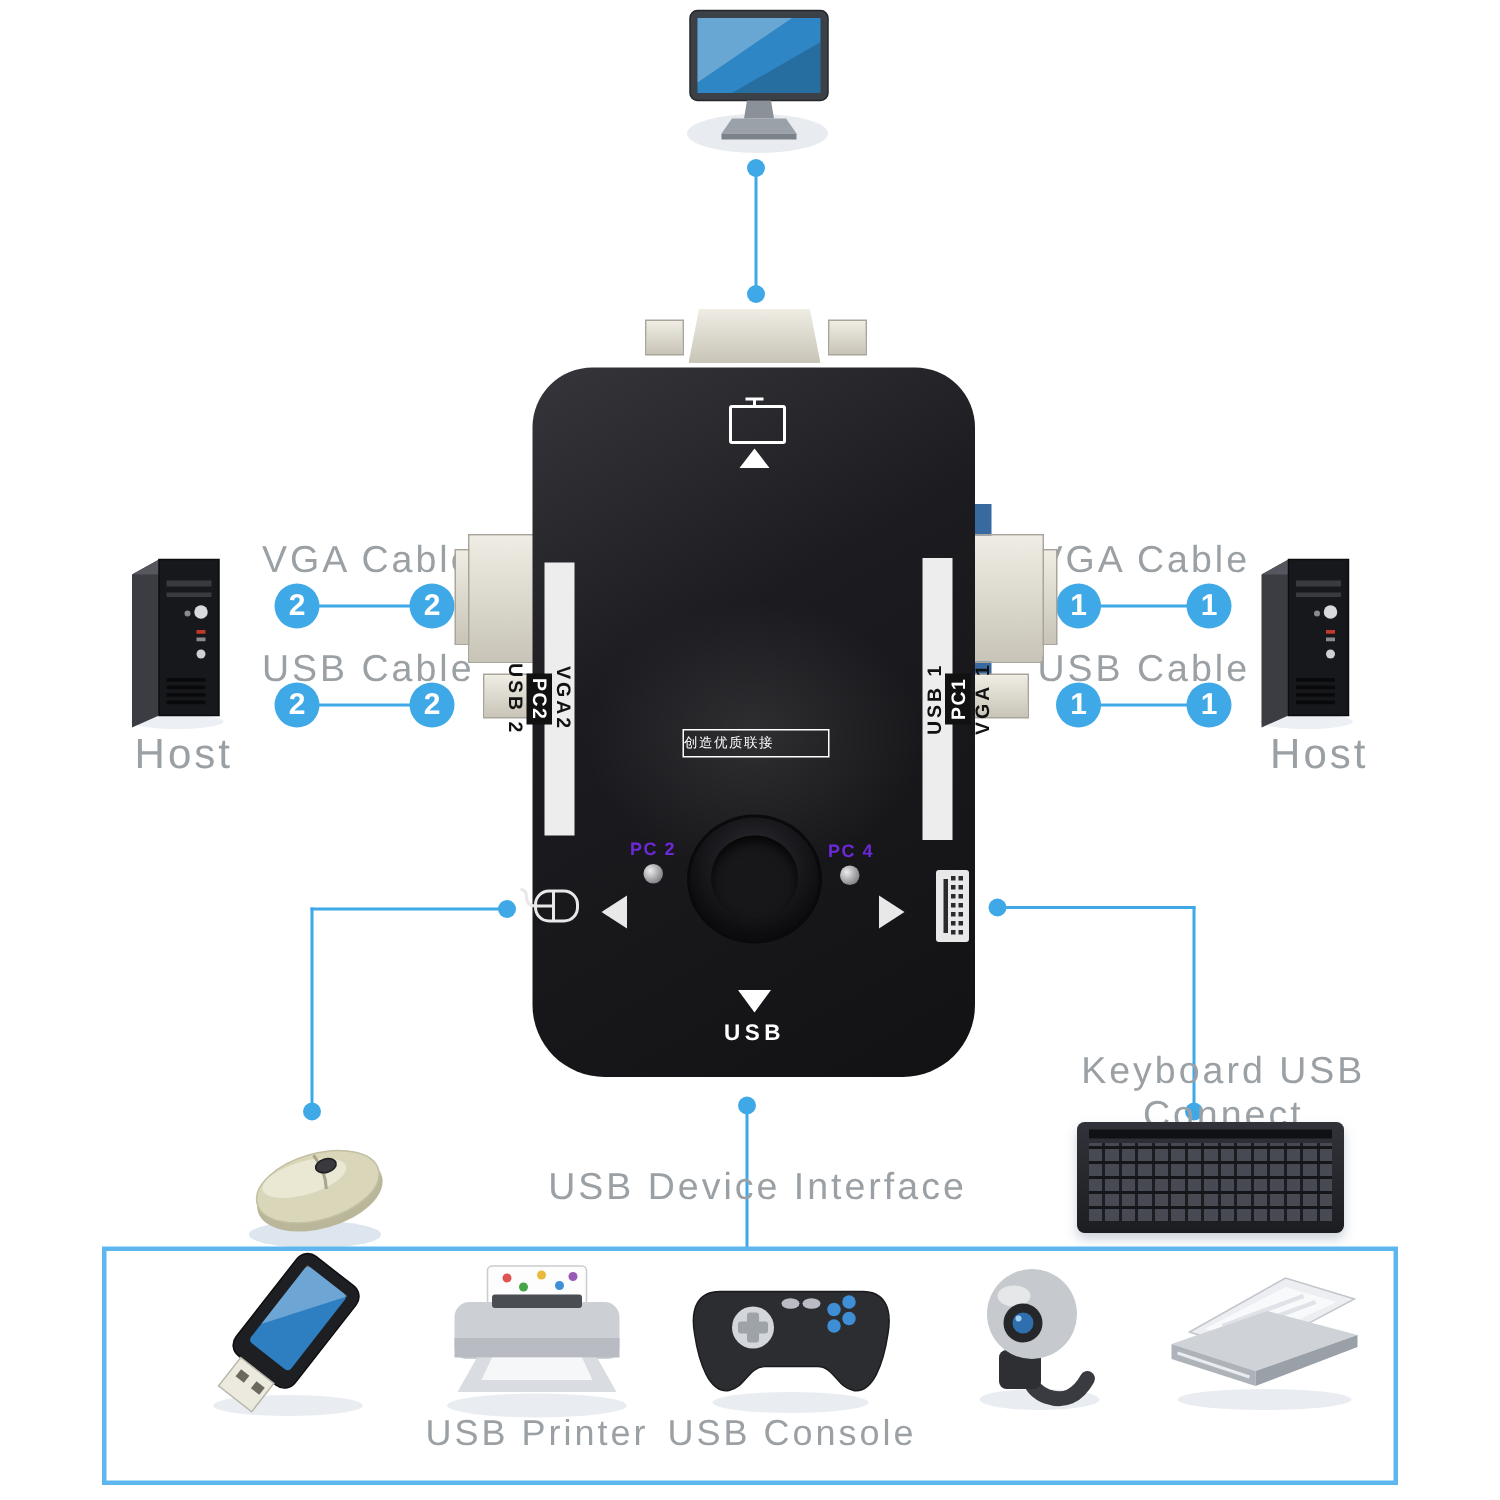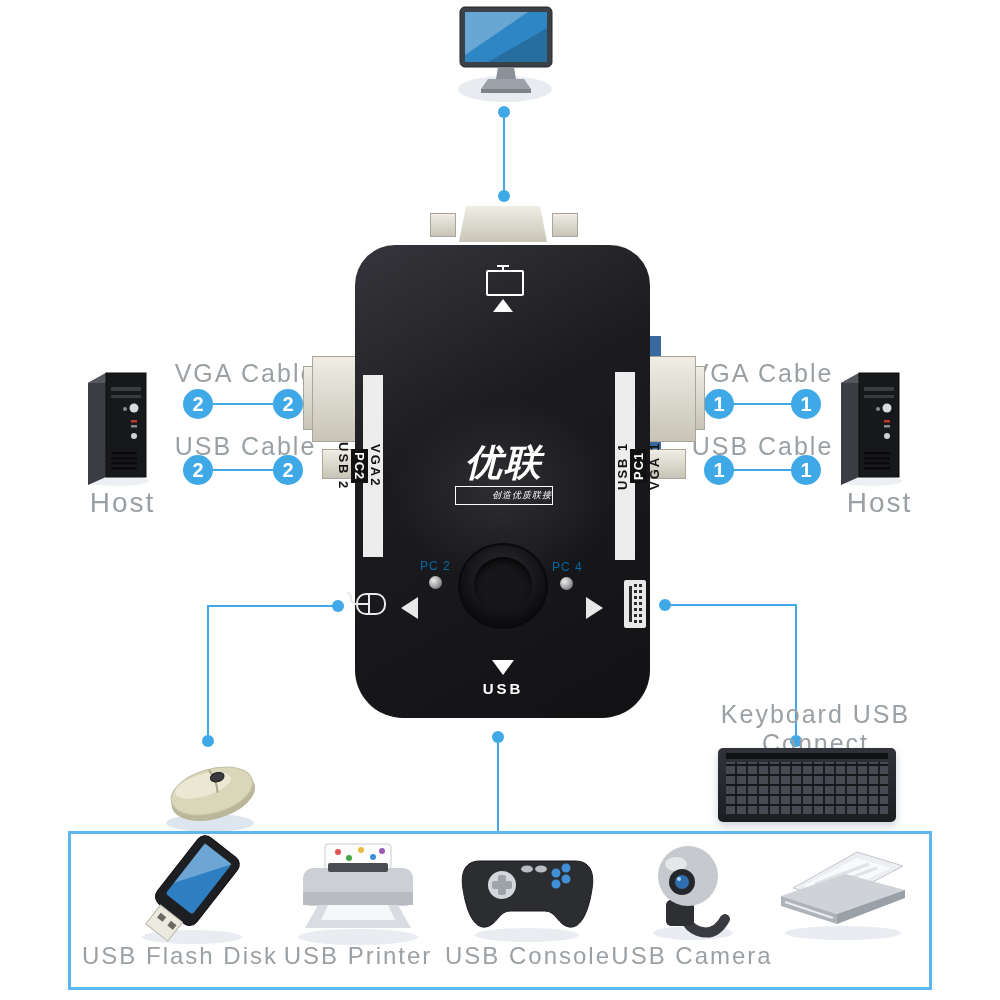--- a/index.html
+++ b/index.html
@@ -28,22 +28,22 @@
   .mon-icon .tab{position:absolute;left:14px;top:-6px;width:2px;height:5px;background:#fff;}
   .mon-icon .tab2{position:absolute;left:9px;top:-7px;width:12px;height:2px;background:#fff;}
   .tri{position:absolute;width:0;height:0;}
   .tri-up{border-left:10px solid transparent;border-right:10px solid transparent;border-bottom:13px solid #fff;}
   .tri-down{border-left:11px solid transparent;border-right:11px solid transparent;border-top:15px solid #fff;}
   .tri-left{border-top:11px solid transparent;border-bottom:11px solid transparent;border-right:17px solid #e8e8e8;}
   .tri-right{border-top:11px solid transparent;border-bottom:11px solid transparent;border-left:17px solid #e8e8e8;}
   .brand{position:absolute;left:452px;top:438px;width:104px;text-align:center;color:#fff;
          font-size:37px;font-weight:bold;font-style:italic;letter-spacing:2px;}
   .slogan{position:absolute;left:455px;top:486px;width:96px;border:1px solid #fff;color:#fff;
-          font-size:9px;letter-spacing:1px;text-align:right;padding:2px 0;font-style:italic;}
-  .pc-lbl{position:absolute;color:#0369a1;font-size:12px;font-weight:normal;letter-spacing:1px;}
+          font-size:9px;letter-spacing:1px;text-align:left;padding:2px 0;}
+  .pc-lbl{position:absolute;color:#6d28d9;font-size:12px;font-weight:bold;letter-spacing:1px;}
   .led{position:absolute;width:13px;height:13px;border-radius:50%;
        background:radial-gradient(circle at 35% 35%,#ececec,#8f8f93 65%,#6a6a6e);}
   .knob{position:absolute;left:458px;top:543px;width:90px;height:86px;border-radius:50%;
         background:radial-gradient(circle at 50% 38%,#303037,#0c0c0e 72%);border:2px solid #0a0a0c;box-sizing:border-box;}
   .knob-inner{position:absolute;left:474px;top:557px;width:58px;height:56px;border-radius:50%;
         background:#17171a;box-shadow:inset 0 4px 7px rgba(0,0,0,.8);}
   .usb-word{position:absolute;left:470px;top:680px;width:66px;text-align:center;color:#fff;
         font-size:15px;font-weight:bold;letter-spacing:3px;}
   
   .kb{position:absolute;left:718px;top:748px;width:178px;height:74px;border-radius:5px;
@@ -173,21 +173,20 @@
     <span>VGA2</span>
     <span class="pcbox">PC2</span>
     <span>USB 2</span>
   </div>
   <div class="strip strip-right" style="left:615px;top:372px;height:188px;">
     <span>USB 1</span>
     <span class="pcbox">PC1</span>
     <span>VGA 1</span>
   </div>
 
-  <div class="brand">优联</div>
   <div class="slogan">创造优质联接</div>
 
   <div class="pc-lbl" style="left:420px;top:559px;">PC 2</div>
   <div class="led" style="left:429px;top:576px;"></div>
   <div class="pc-lbl" style="left:552px;top:560px;">PC 4</div>
   <div class="led" style="left:560px;top:577px;"></div>
 
   <div class="knob"></div>
   <div class="knob-inner"></div>
 
@@ -223,20 +222,21 @@
           <rect x="31" y="26" width="3" height="3"></rect>
         <rect x="-3" y="31" width="36" height="3"></rect>
       </g>
     </g>
   </svg>
 
   <div class="tri tri-down" style="left:492px;top:660px;"></div>
   <div class="usb-word">USB</div>
 
   <div class="gray-label" style="left:663px;top:684px;width:305px;margin-top:16px;">Keyboard USB Connect</div>
+  <div class="gray-label" style="left:350px;top:777px;width:310px;">USB Device Interface</div>
 
   <svg style="left:148px;top:750px;" width="130" height="85" viewBox="0 0 130 85">
     <ellipse cx="62" cy="73" rx="44" ry="9" fill="#dde6ee"></ellipse>
     <g transform="rotate(-16 65 45)">
       <ellipse cx="65" cy="46" rx="43" ry="23" fill="#b9b69a"></ellipse>
       <ellipse cx="65" cy="41" rx="42" ry="22" fill="#d9d6ba" stroke="#c2bfa2"></ellipse>
       <ellipse cx="58" cy="33" rx="29" ry="11" fill="#ecead6" opacity="0.85"></ellipse>
       <path d="M68,20 q5,12 2,24" stroke="#a8a58c" stroke-width="2" fill="none"></path>
       <ellipse cx="74" cy="29" rx="7" ry="4.5" fill="#3a3a3e" stroke="#1e1e22"></ellipse>
     </g>
@@ -306,18 +306,16 @@
     <polygon points="28,46 92,10 138,24 70,60" fill="#eceef1" stroke="#c2c6cc"></polygon>
     <polygon points="38,44 92,16 126,26 70,52" fill="#f7f9fb"></polygon>
     <line x1="50" y1="42" x2="104" y2="22" stroke="#dfe3e8" stroke-width="3"></line>
     <line x1="58" y1="46" x2="112" y2="26" stroke="#dfe3e8" stroke-width="3"></line>
     <polygon points="16,54 80,32 140,48 72,72" fill="#cfd3d8"></polygon>
     <polygon points="16,54 72,72 72,82 16,64" fill="#aeb3ba"></polygon>
     <polygon points="72,72 140,48 140,56 72,82" fill="#9aa0a7"></polygon>
     <line x1="20" y1="60" x2="68" y2="76" stroke="#e8ebef" stroke-width="2"></line>
   </svg>
 
-  <div class="box-label" style="left:80px;">USB Flash Disk</div>
   <div class="box-label" style="left:258px;">USB Printer</div>
   <div class="box-label" style="left:428px;">USB Console</div>
-  <div class="box-label" style="left:592px;">USB Camera</div>
 
 </div>
 
 </body></html>

